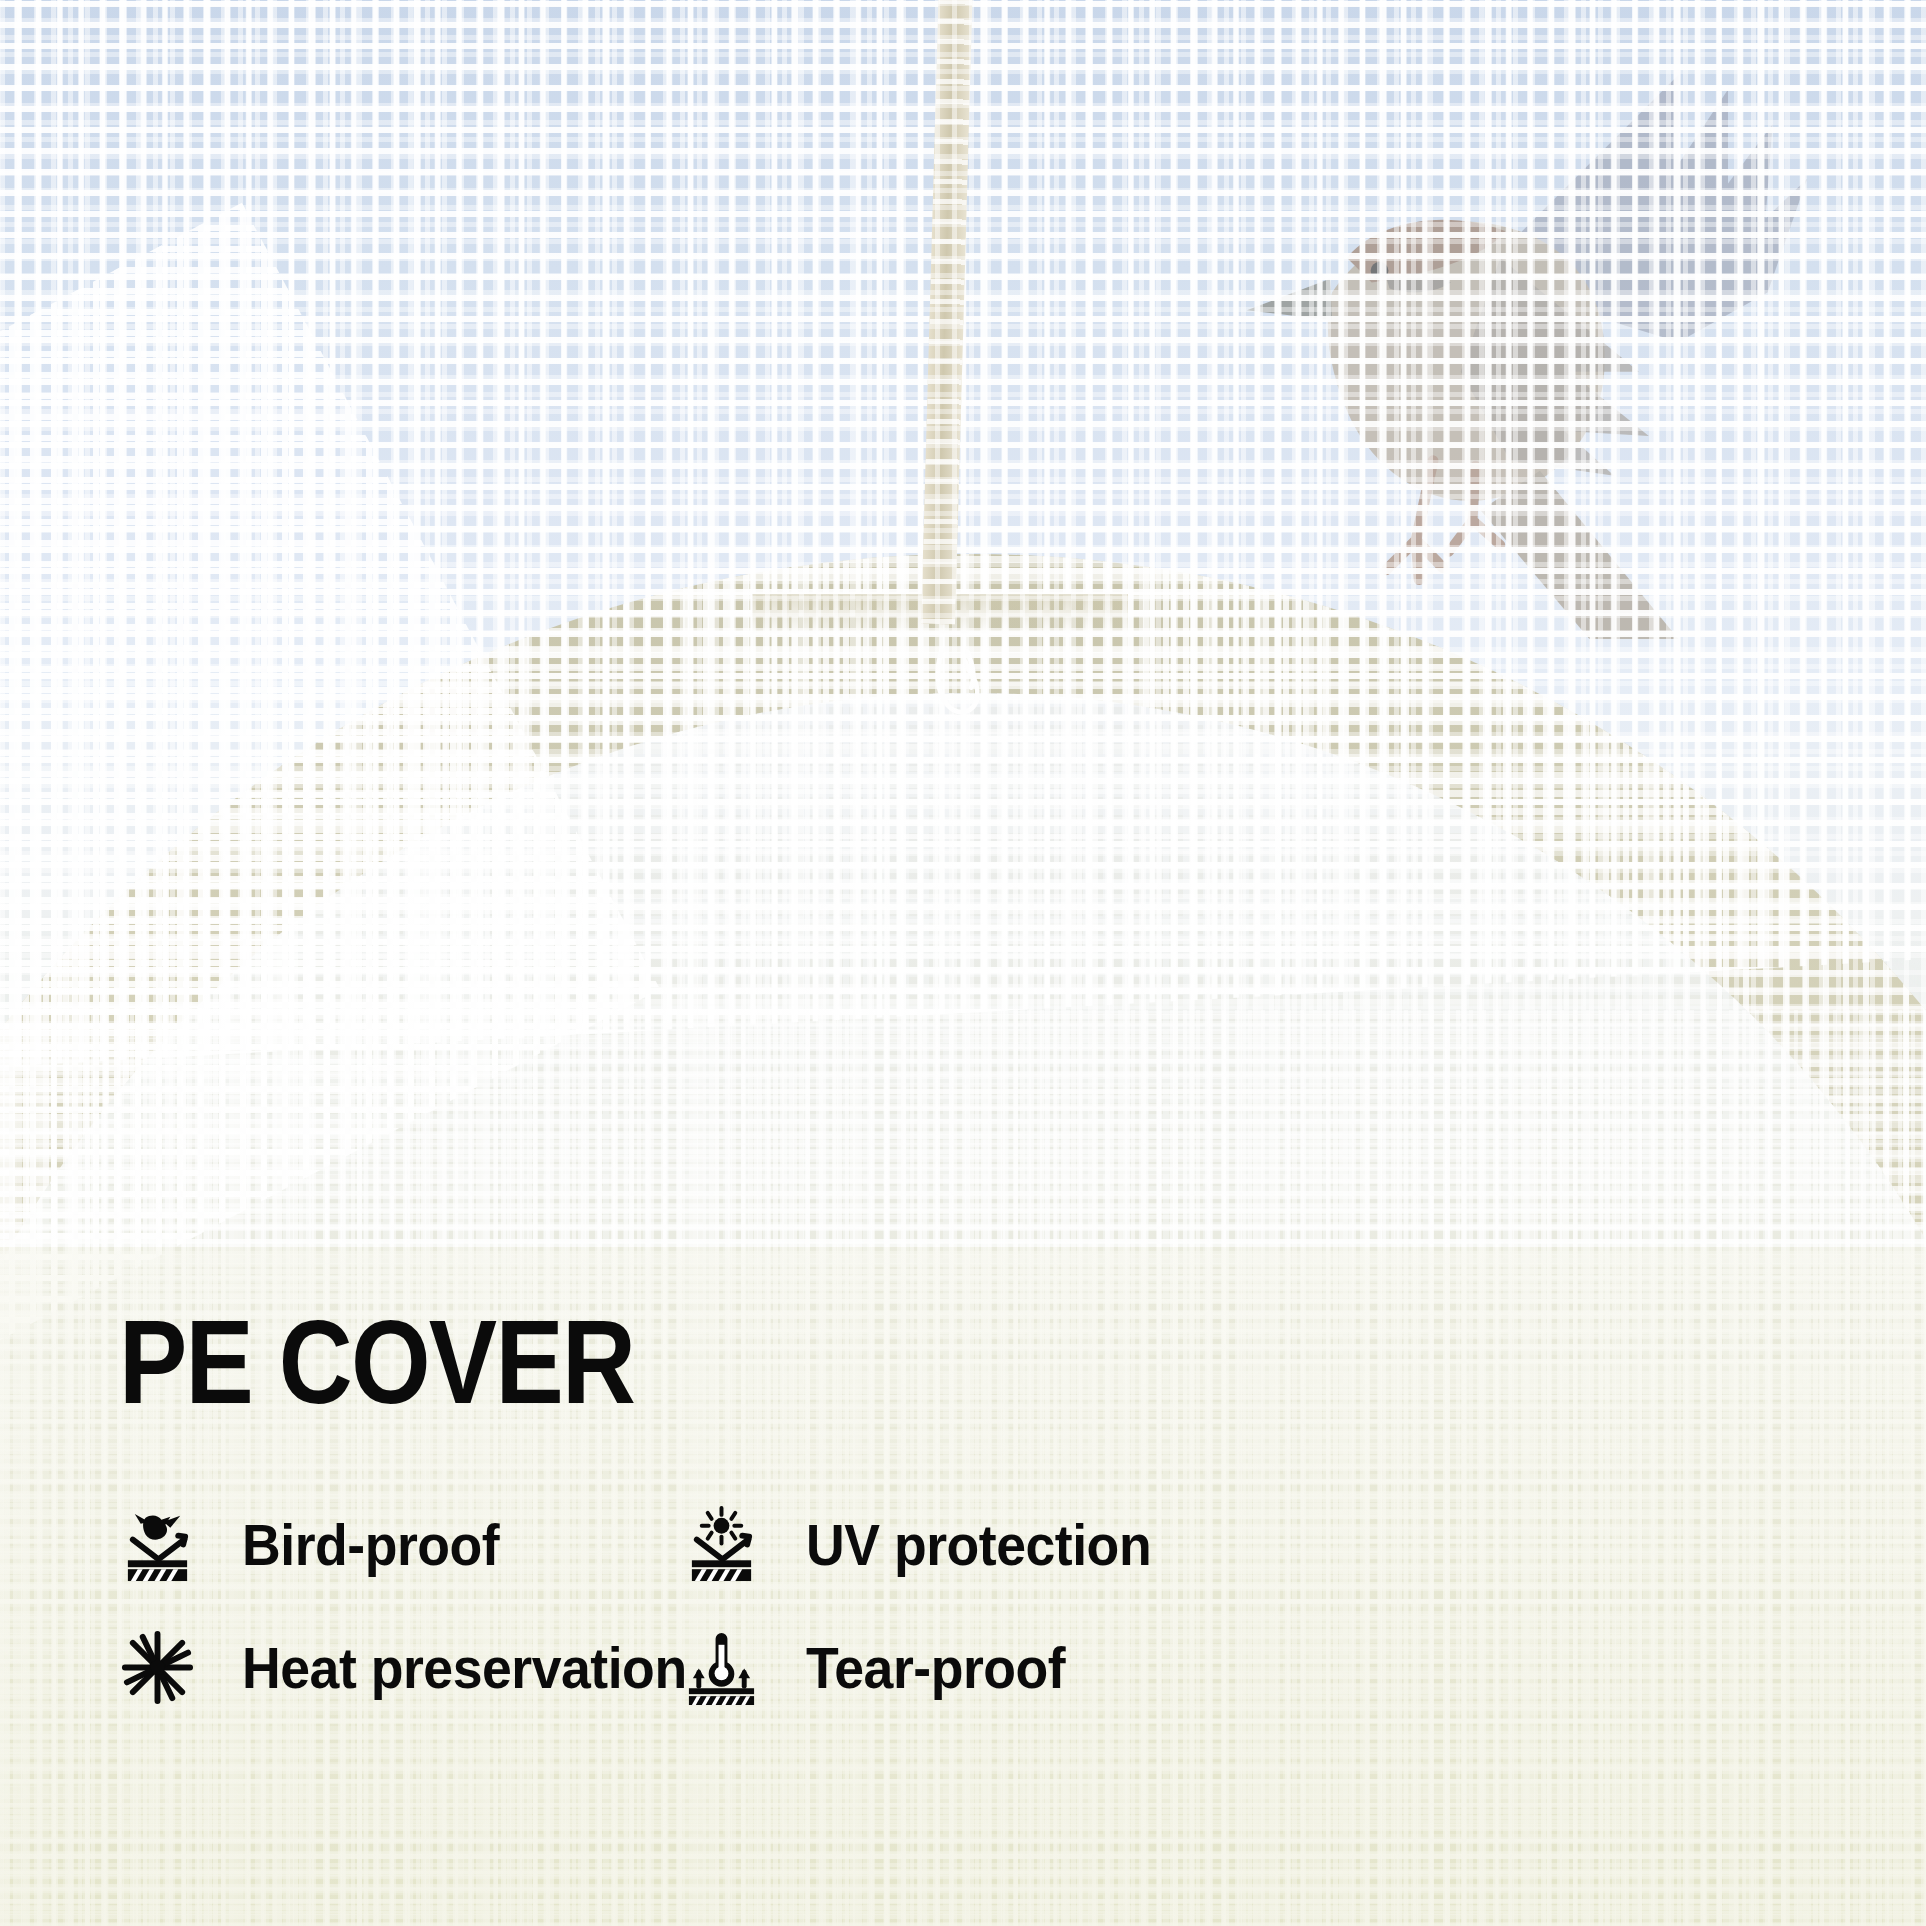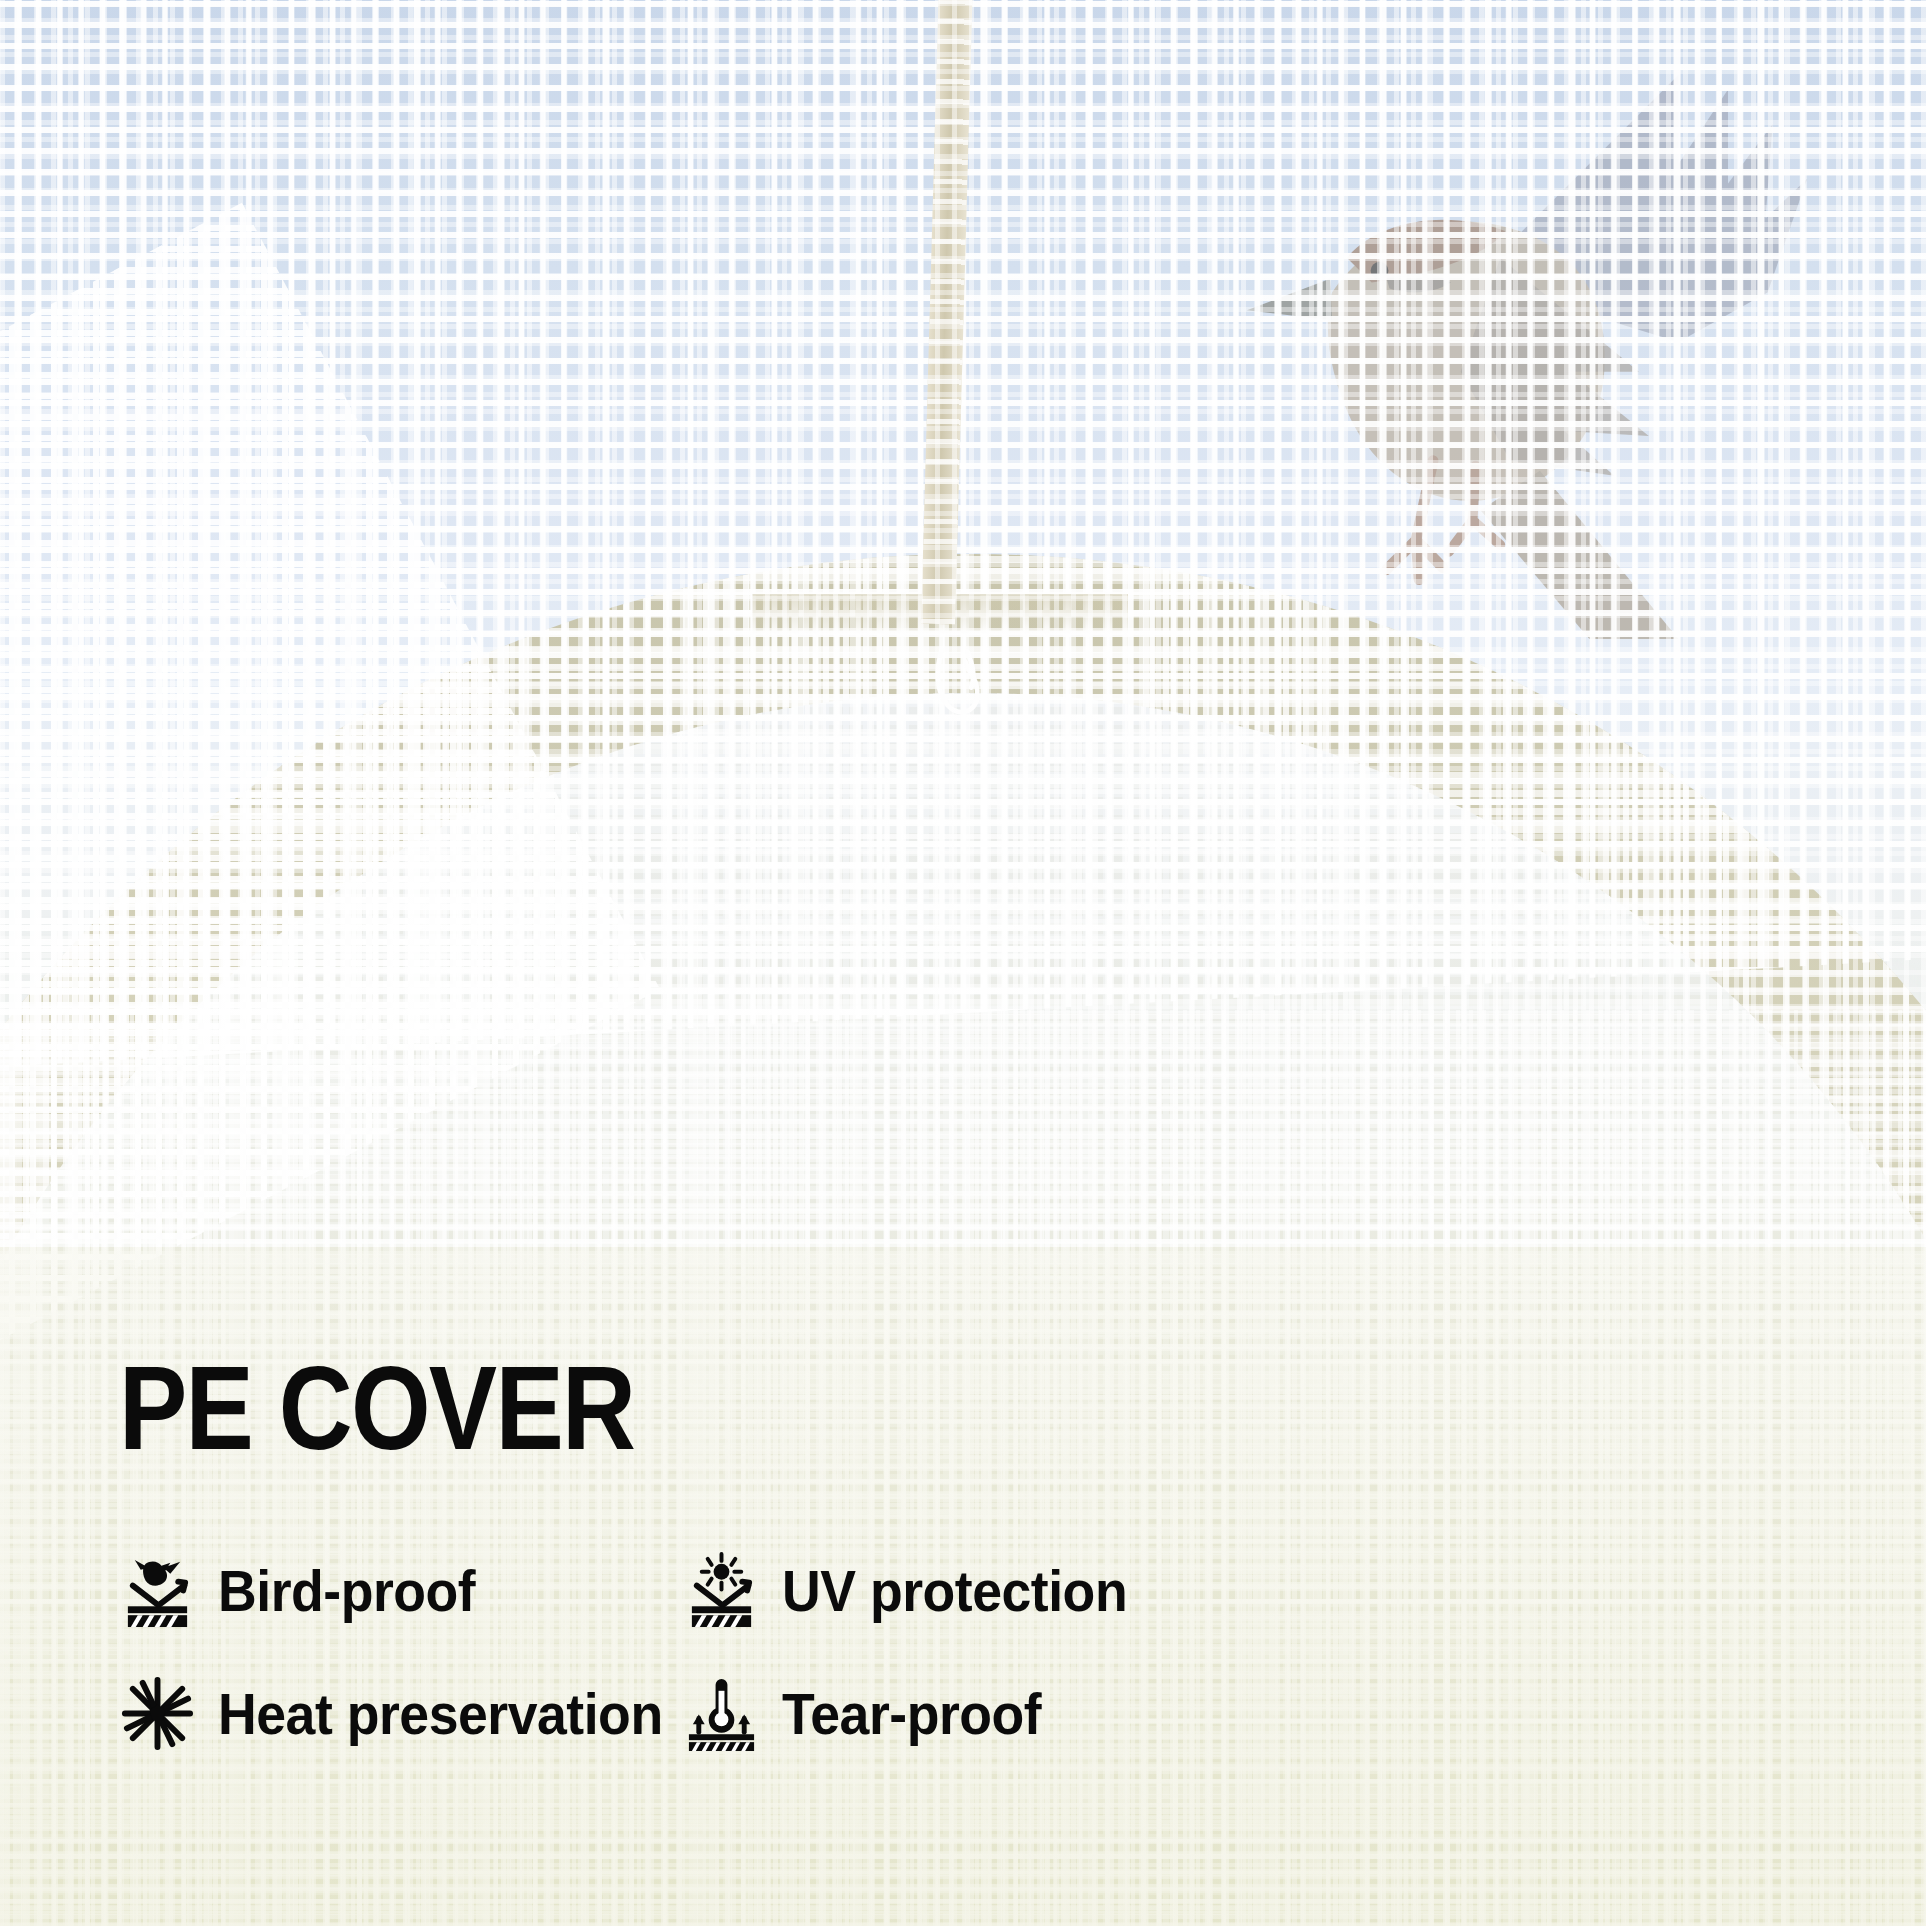--- a/index.html
+++ b/index.html
@@ -161,32 +161,32 @@
       repeating-linear-gradient(0deg,  rgba(255,255,255,.48) 0 4px, rgba(255,255,255,0) 4px 12px);
     pointer-events:none;
   }
   #wash{
     position:absolute; left:0; right:0; top:1247px; bottom:0;
     background:linear-gradient(to bottom, rgba(236,236,214,.25), rgba(232,232,206,.42));
     pointer-events:none;
   }
 
   
-  #copy{ position:absolute; left:119px; top:1302px; width:1485px; z-index:40;margin-top:46px; }
+  #copy{ position:absolute; left:119px; top:1302px; width:1485px; z-index:40; }
 
   #title{
     font-family:"Liberation Sans", sans-serif;
     font-weight:bold; font-size:119px; line-height:1.0;
     letter-spacing:-2px; color:#0b0b0b;
     transform:scaleX(.86); transform-origin:left center;
     white-space:nowrap;
   }
 
   #features{ margin-top:85px; display:grid; grid-template-columns:564px 1fr; row-gap:46px; }
-  .feat{ display:flex; align-items:center; }
+  .feat{ display:flex; align-items:center;gap:24px; }
   .feat .ico{ width:77px; height:77px; flex:0 0 77px; margin-right:22px; }
   .feat .lbl{
     font-family:"Liberation Sans", sans-serif;
     font-weight:bold; font-size:57px; color:#0b0b0b;
     letter-spacing:-0.5px; white-space:nowrap;
     transform:scaleX(.94); transform-origin:left center;
   }
 </style>
 </head>
 <body>

